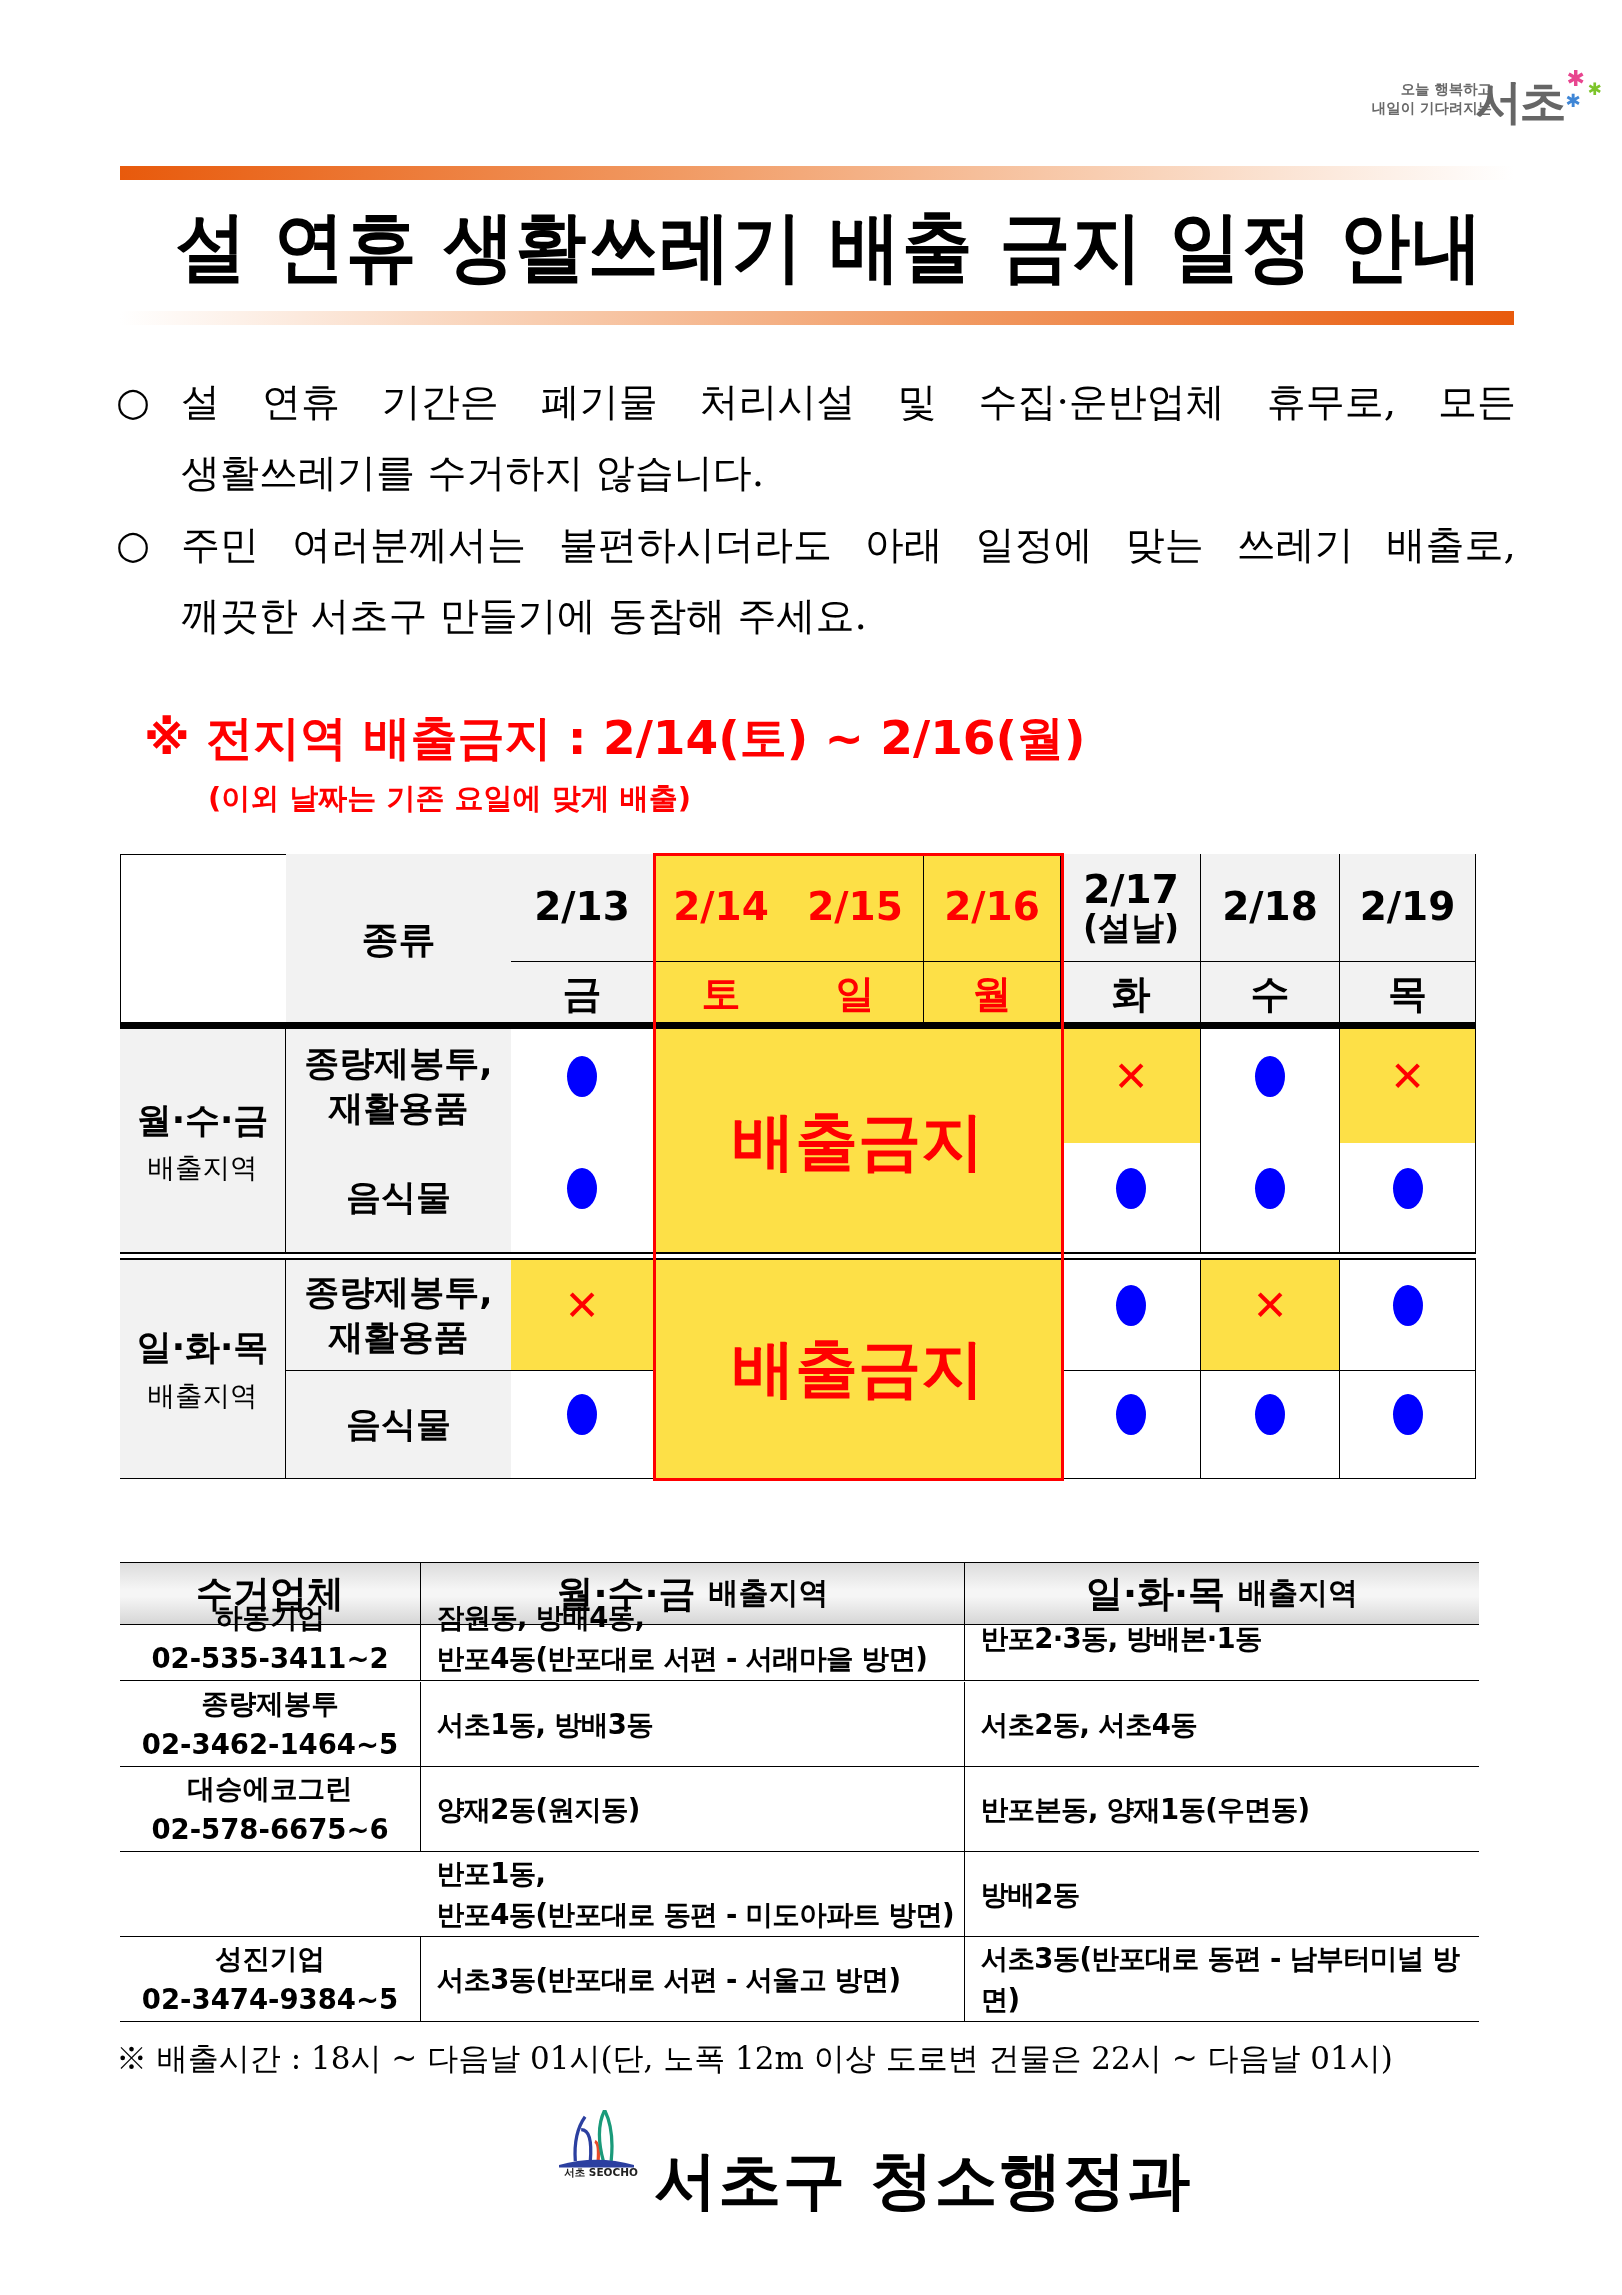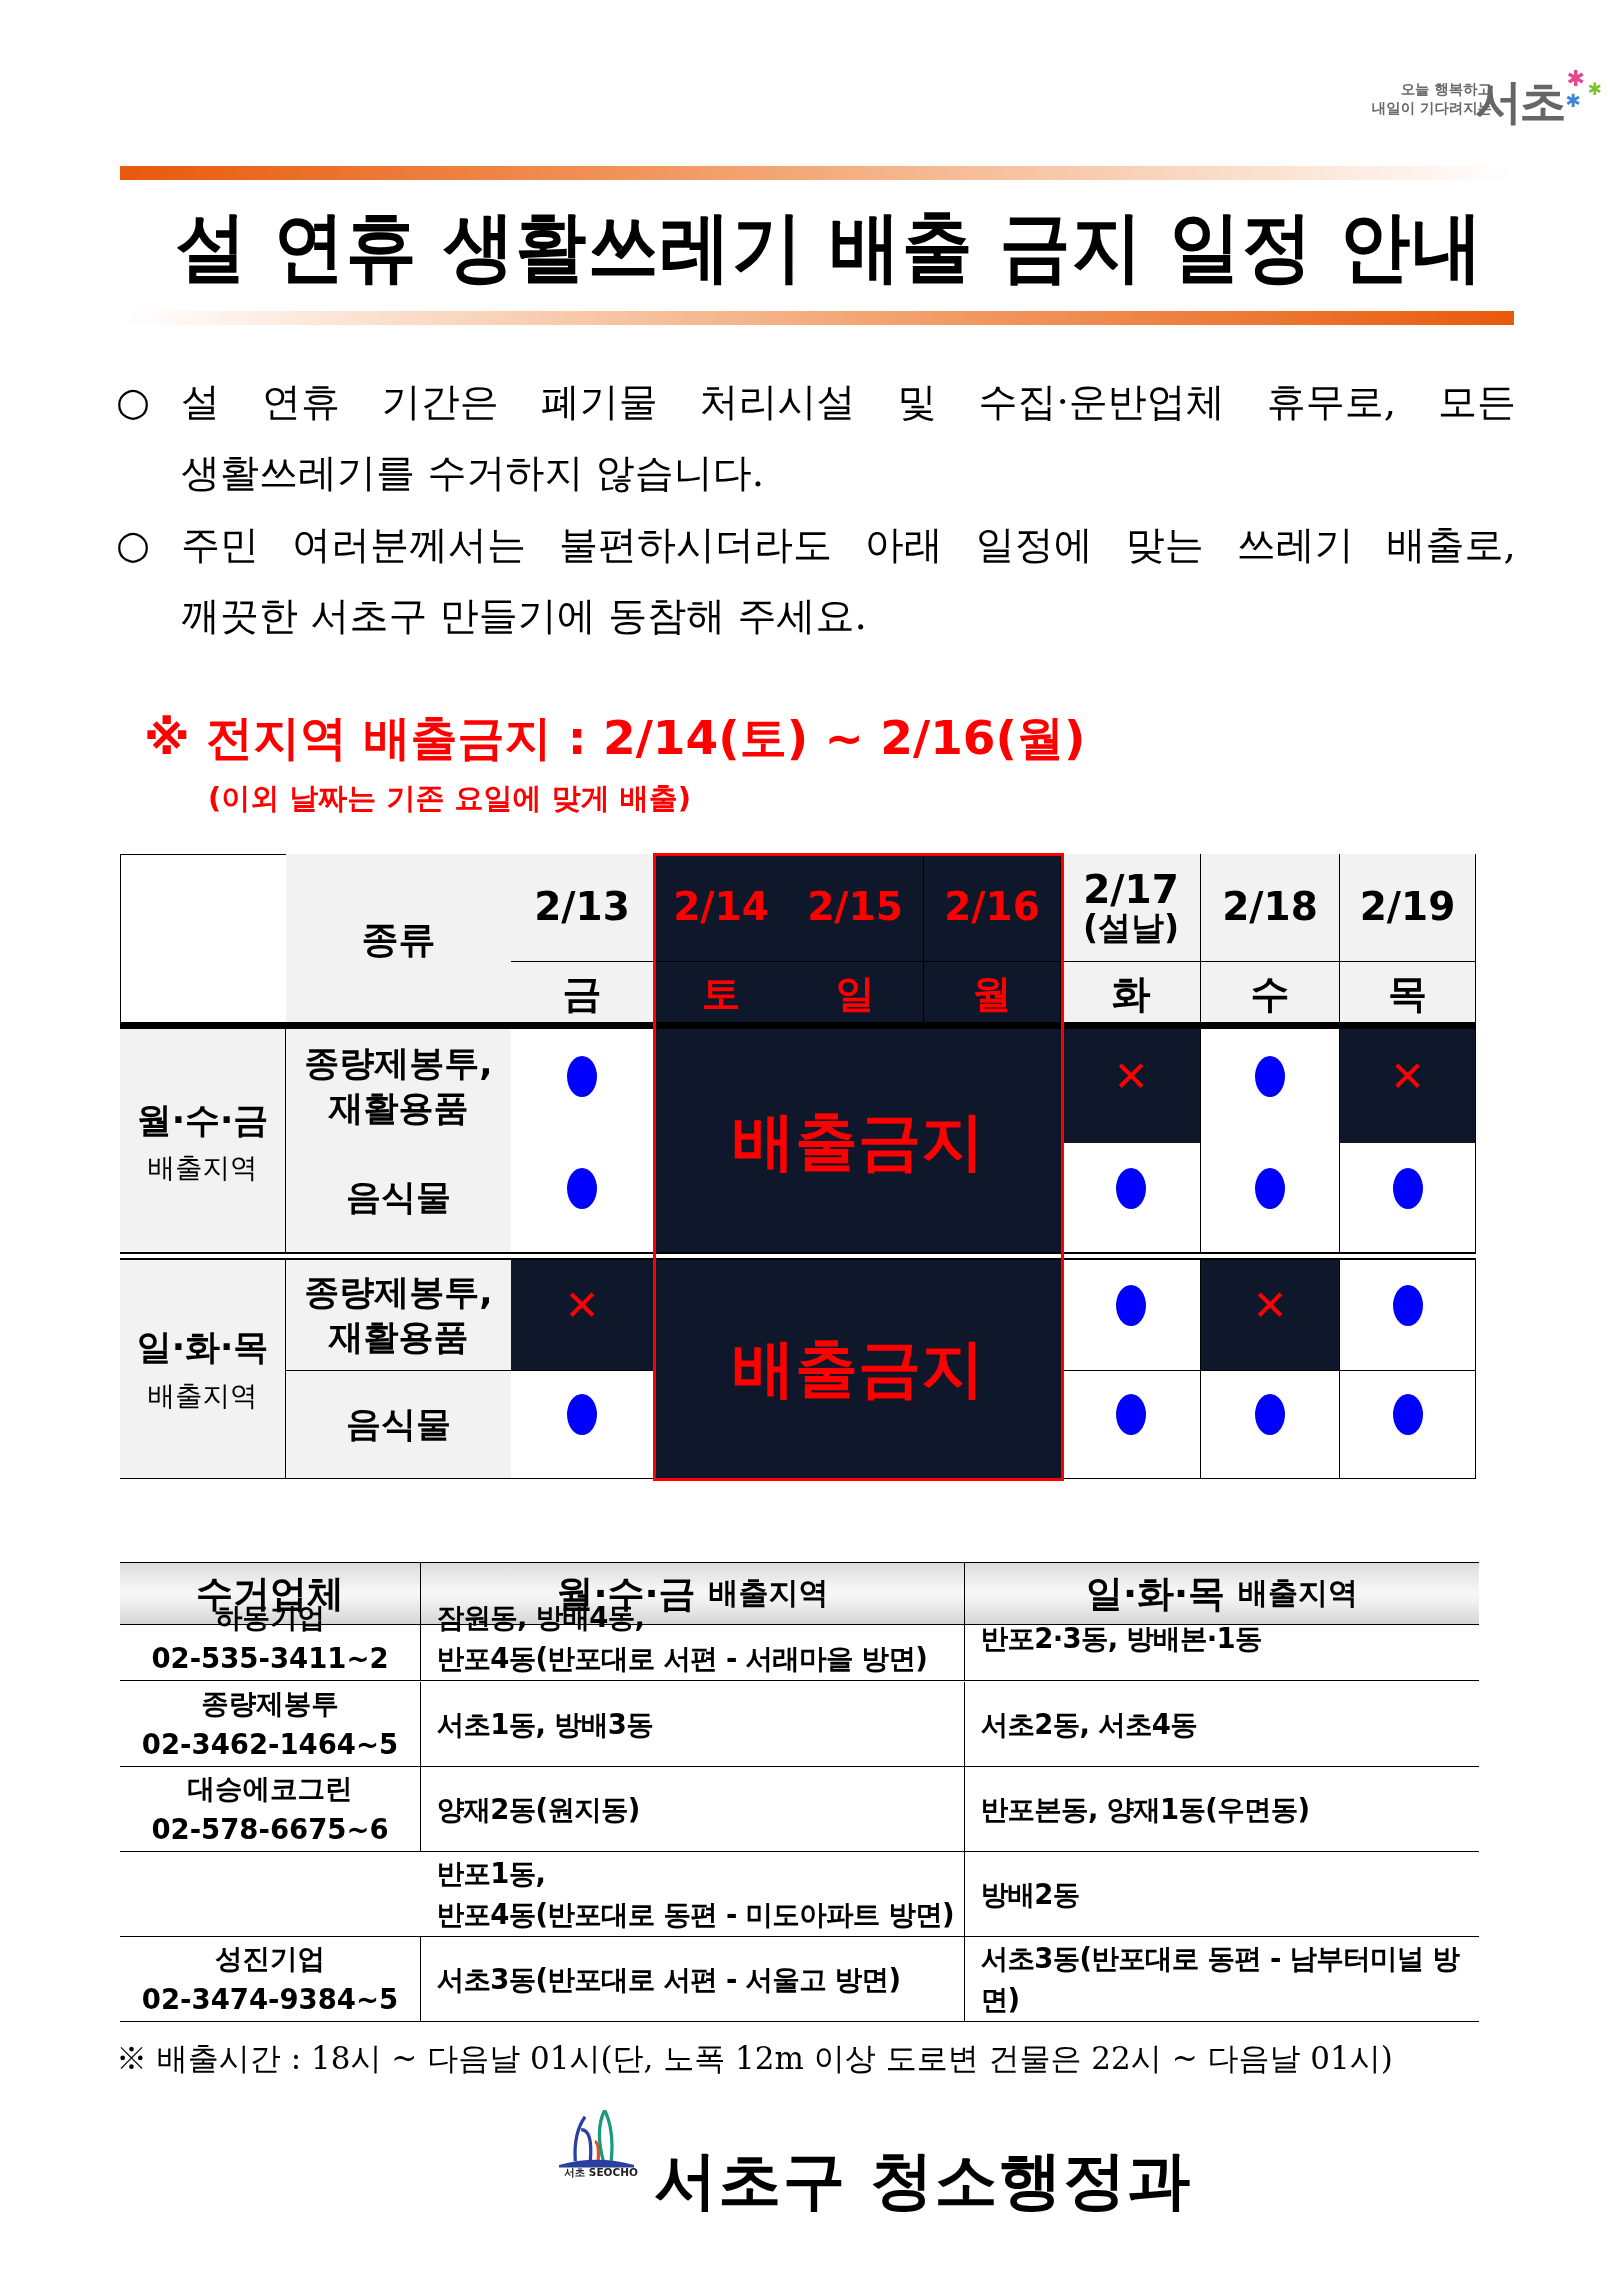--- a/index.html
+++ b/index.html
@@ -31,21 +31,21 @@
 
   
   .notice { left: 144px; top: 707px; color: #ff0000; font-weight: bold; font-size: 47px; white-space: nowrap; }
   .notice-sub { left: 208px; top: 779px; color: #ff0000; font-weight: bold; font-size: 29px; white-space: nowrap; }
 
   
   .sched { left: 120px; top: 854px; width: 1356px; height: 625px; }
   .cell { position: absolute; box-sizing: border-box; display: flex; align-items: center; justify-content: center;
           text-align: center; border-right: 1.3px solid #000; border-bottom: 1.3px solid #000; }
   .gray { background: #f2f2f2; }
-  .peach { background: #0f172a; }
+  .peach { background: #fde047; }
   .white { background: #fff; }
   .hdr-date { font-size: 39px; font-weight: bold; line-height: 1.05; }
   .hdr-date.red { color: #ff0000; }
   .hdr-day { font-size: 39px; font-weight: bold; }
   .hdr-day.red { color: #ff0000; }
   .hdr-main { font-size: 37px; font-weight: bold; }
   .group-label { flex-direction: column; }
   .group-label .g1 { font-size: 35px; font-weight: bold; }
   .group-label .g2 { font-size: 27.5px; margin-top: 6.5px; }
   .type { font-size: 35px; font-weight: bold; line-height: 1.3; }

